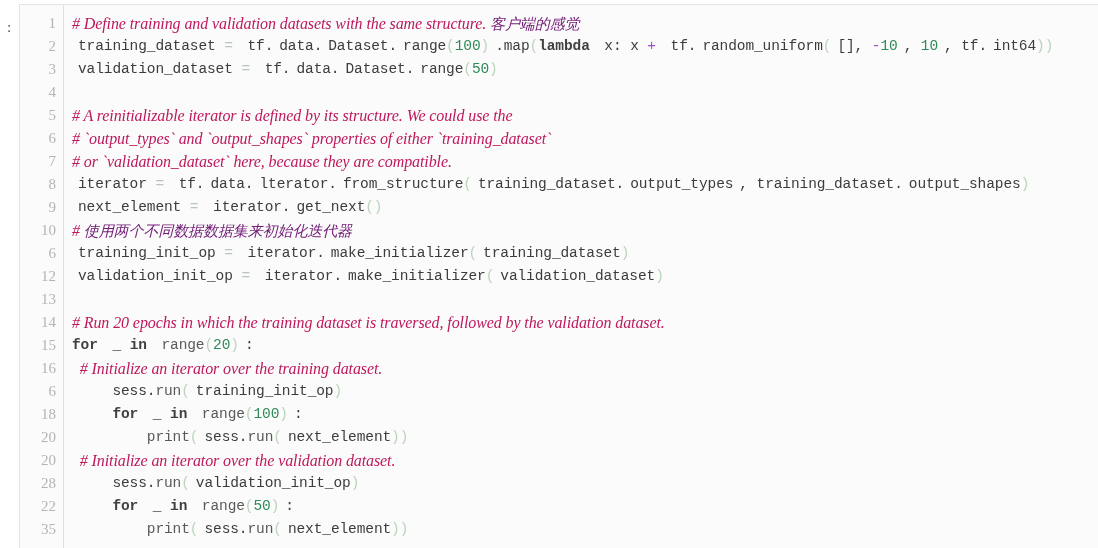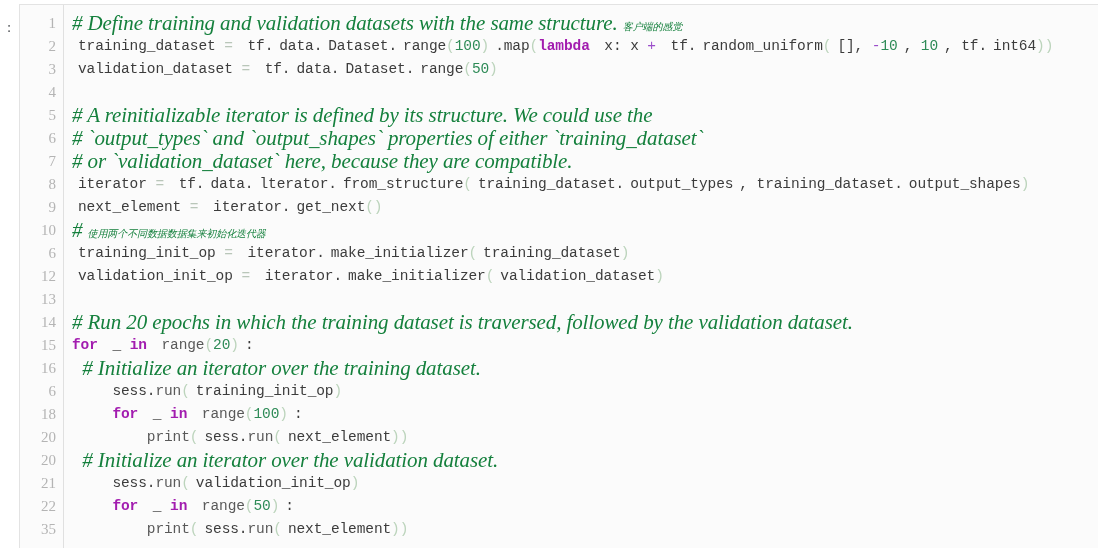--- a/index.html
+++ b/index.html
@@ -85,23 +85,23 @@
     height: 23px;
     line-height: 23px;
     font-family: "Liberation Mono", "DejaVu Sans Mono", monospace;
     font-size: 14.5px;
     color: #3c3c3c;
     white-space: pre;
     letter-spacing: -0.1px;
   }
 
   
-  .c  { color: #15803d; font-style: italic; font-family: "Liberation Serif","DejaVu Serif",serif; font-size: 21px; }
-  .cz { color: #15803d; font-style: italic; font-family: "Liberation Serif","DejaVu Serif",serif; font-size: 10px; }
-  .k  { color: #a21caf; font-weight: bold; }
+  .c  { color: #be185d; font-style: italic; font-family: "Liberation Serif","DejaVu Serif",serif; font-size: 16px; }
+  .cz { color: #701a75; font-style: italic; font-family: "Liberation Serif","DejaVu Serif",serif; font-size: 15px; }
+  .k  { color: #404040; font-weight: bold; }
   .n  { color: #2e8b57; text-align: right; }
   .o  { color: #9b4dca; }
   .op { color: #b9c6b9; }
   .f  { color: #595959; }
   .p  { color: #bcd4bc; }
   .t  { color: #3c3c3c; margin-left: 6px; }
 </style>
 </head>
 <body>
 
@@ -125,21 +125,21 @@
         <span class="ln">6</span>
         <span class="ln">12</span>
         <span class="ln">13</span>
         <span class="ln">14</span>
         <span class="ln">15</span>
         <span class="ln">16</span>
         <span class="ln">6</span>
         <span class="ln">18</span>
         <span class="ln">20</span>
         <span class="ln">20</span>
-        <span class="ln">21</span>
+        <span class="ln">28</span>
         <span class="ln">22</span>
         <span class="ln">35</span>
       </div>
 
     <div class="code"><span class="cl"><span class="c"># Define training and validation datasets with the same structure. </span><span class="cz">客户端的感觉</span></span><span class="cl"><span class="t">training_dataset </span><span class="op">=</span><span class="t"> tf.</span><span class="t">data.</span><span class="t">Dataset.</span><span class="t">range</span><span class="p">(</span><span class="n">100</span><span class="p">)</span><span class="t">.map</span><span class="p">(</span><span class="k">lambda</span><span class="t"> x: x </span><span class="o">+</span><span class="t"> tf.</span><span class="t">random_uniform</span><span class="p">(</span><span class="t">[], </span><span class="o">-</span><span class="n">10</span><span class="t">, </span><span class="n">10</span><span class="t">, tf.</span><span class="t">int64</span><span class="p">))</span></span><span class="cl"><span class="t">validation_dataset </span><span class="op">=</span><span class="t"> tf.</span><span class="t">data.</span><span class="t">Dataset.</span><span class="t">range</span><span class="p">(</span><span class="n">50</span><span class="p">)</span></span><span class="cl">&nbsp;</span><span class="cl"><span class="c"># A reinitializable iterator is defined by its structure. We could use the</span></span><span class="cl"><span class="c"># `output_types` and `output_shapes` properties of either `training_dataset`</span></span><span class="cl"><span class="c"># or `validation_dataset` here, because they are compatible.</span></span><span class="cl"><span class="t">iterator </span><span class="op">=</span><span class="t"> tf.</span><span class="t">data.</span><span class="t">lterator.</span><span class="t">from_structure</span><span class="p">(</span><span class="t">training_dataset.</span><span class="t">output_types</span><span class="t">, training_dataset.</span><span class="t">output_shapes</span><span class="p">)</span></span><span class="cl"><span class="t">next_element </span><span class="op">=</span><span class="t"> iterator.</span><span class="t">get_next</span><span class="p">()</span></span><span class="cl"><span class="c"># </span><span class="cz">使用两个不同数据数据集来初始化迭代器</span></span><span class="cl"><span class="t">training_init_op </span><span class="op">=</span><span class="t"> iterator.</span><span class="t">make_initializer</span><span class="p">(</span><span class="t">training_dataset</span><span class="p">)</span></span><span class="cl"><span class="t">validation_init_op </span><span class="op">=</span><span class="t"> iterator.</span><span class="t">make_initializer</span><span class="p">(</span><span class="t">validation_dataset</span><span class="p">)</span></span><span class="cl">&nbsp;</span><span class="cl"><span class="c"># Run 20 epochs in which the training dataset is traversed, followed by the validation dataset.</span></span><span class="cl"><span class="k">for</span><span class="t"> _ </span><span class="k">in</span><span class="t"> </span><span class="f">range</span><span class="p">(</span><span class="n">20</span><span class="p">)</span><span class="t">:</span></span><span class="cl"><span class="c">  # Initialize an iterator over the training dataset.</span></span><span class="cl"><span class="t">    sess.</span><span class="f">run</span><span class="p">(</span><span class="t">training_init_op</span><span class="p">)</span></span><span class="cl"><span class="t">    </span><span class="k">for</span><span class="t"> _ </span><span class="k">in</span><span class="t"> </span><span class="f">range</span><span class="p">(</span><span class="n">100</span><span class="p">)</span><span class="t">:</span></span><span class="cl"><span class="t">        </span><span class="f">print</span><span class="p">(</span><span class="t">sess.</span><span class="f">run</span><span class="p">(</span><span class="t">next_element</span><span class="p">))</span></span><span class="cl"><span class="c">  # Initialize an iterator over the validation dataset.</span></span><span class="cl"><span class="t">    sess.</span><span class="f">run</span><span class="p">(</span><span class="t">validation_init_op</span><span class="p">)</span></span><span class="cl"><span class="t">    </span><span class="k">for</span><span class="t"> _ </span><span class="k">in</span><span class="t"> </span><span class="f">range</span><span class="p">(</span><span class="n">50</span><span class="p">)</span><span class="t">:</span></span><span class="cl"><span class="t">        </span><span class="f">print</span><span class="p">(</span><span class="t">sess.</span><span class="f">run</span><span class="p">(</span><span class="t">next_element</span><span class="p">))</span></span></div>
 
   </div>
 
 </div>
 

